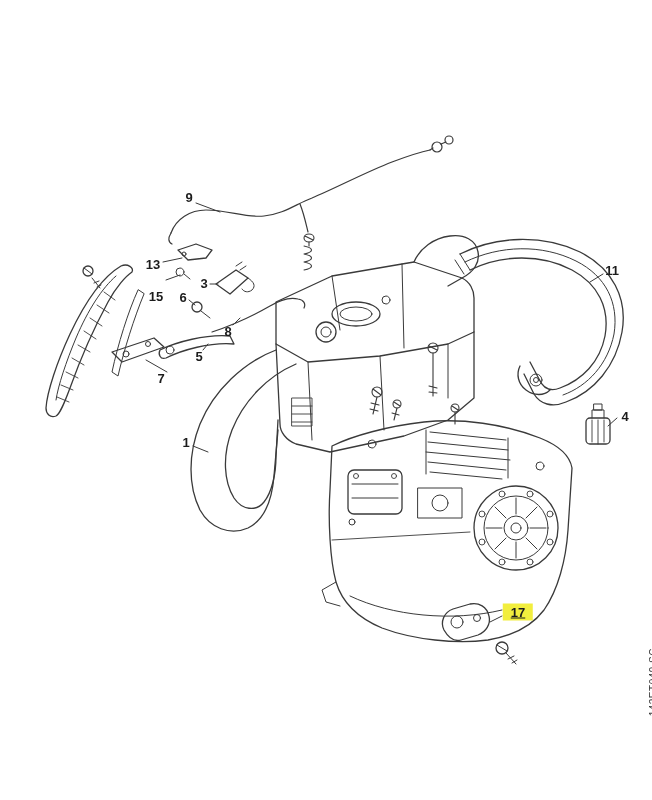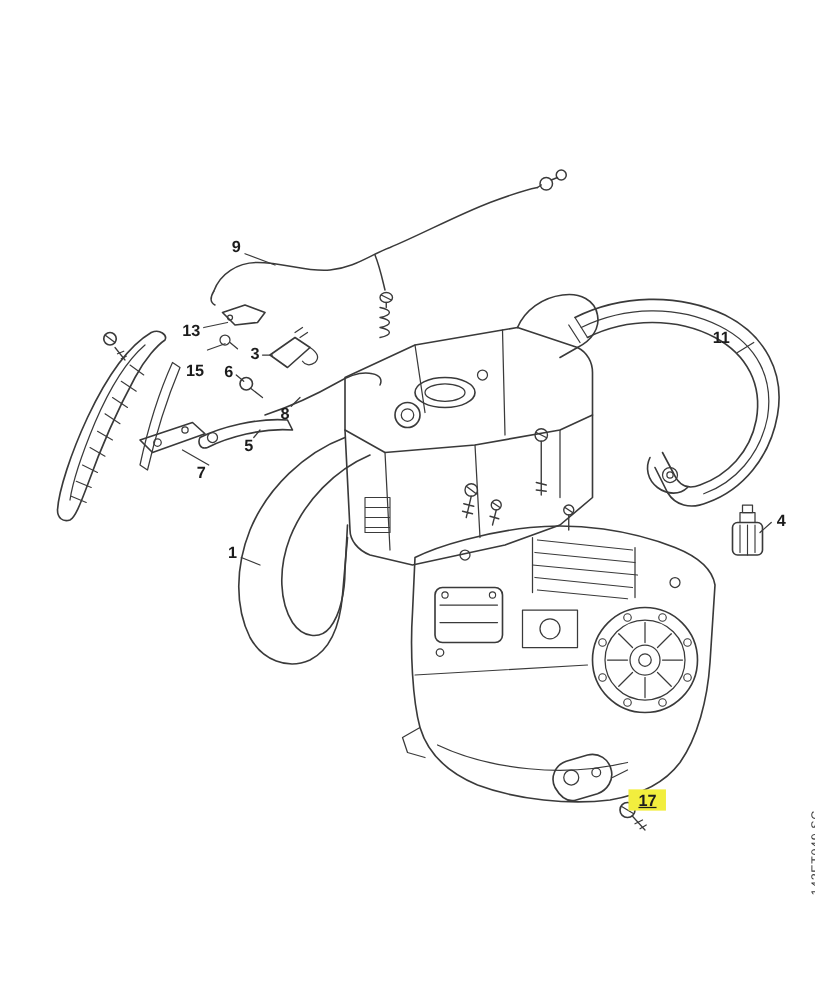--- a/index.html
+++ b/index.html
@@ -20,21 +20,20 @@
     color:#1c1c1c;
     line-height:1;
     padding:1px 3px;
     cursor:default;
     user-select:none;
   }
   .part-label.highlight{
     background:#f2ee3e;
     text-decoration:underline;
     padding:2px 8px;
-    margin-top:28px;
   }
   .drawing-code{
     position:absolute;
     right:4px;
     top:648px;
     transform:rotate(-90deg);
     transform-origin:right top;
     font-size:10px;
     color:#3a3a3a;
     letter-spacing:0.5px;
@@ -227,19 +226,19 @@
 
   <span class="part-label" style="left:189px;top:197px">9</span>
   <span class="part-label" style="left:153px;top:264px">13</span>
   <span class="part-label" style="left:156px;top:296px">15</span>
   <span class="part-label" style="left:183px;top:297px">6</span>
   <span class="part-label" style="left:204px;top:283px">3</span>
   <span class="part-label" style="left:228px;top:331px">8</span>
   <span class="part-label" style="left:199px;top:356px">5</span>
   <span class="part-label" style="left:161px;top:378px">7</span>
   <span class="part-label" style="left:186px;top:442px">1</span>
-  <span class="part-label" style="left:577px;top:270px">11</span>
+  <span class="part-label" style="left:612px;top:270px">11</span>
   <span class="part-label" style="left:625px;top:416px">4</span>
   <span class="part-label highlight" style="left:518px;top:612px">17</span>
 
   <span class="drawing-code">142ET049 SC</span>
 
 </div>
 
 </body></html>

